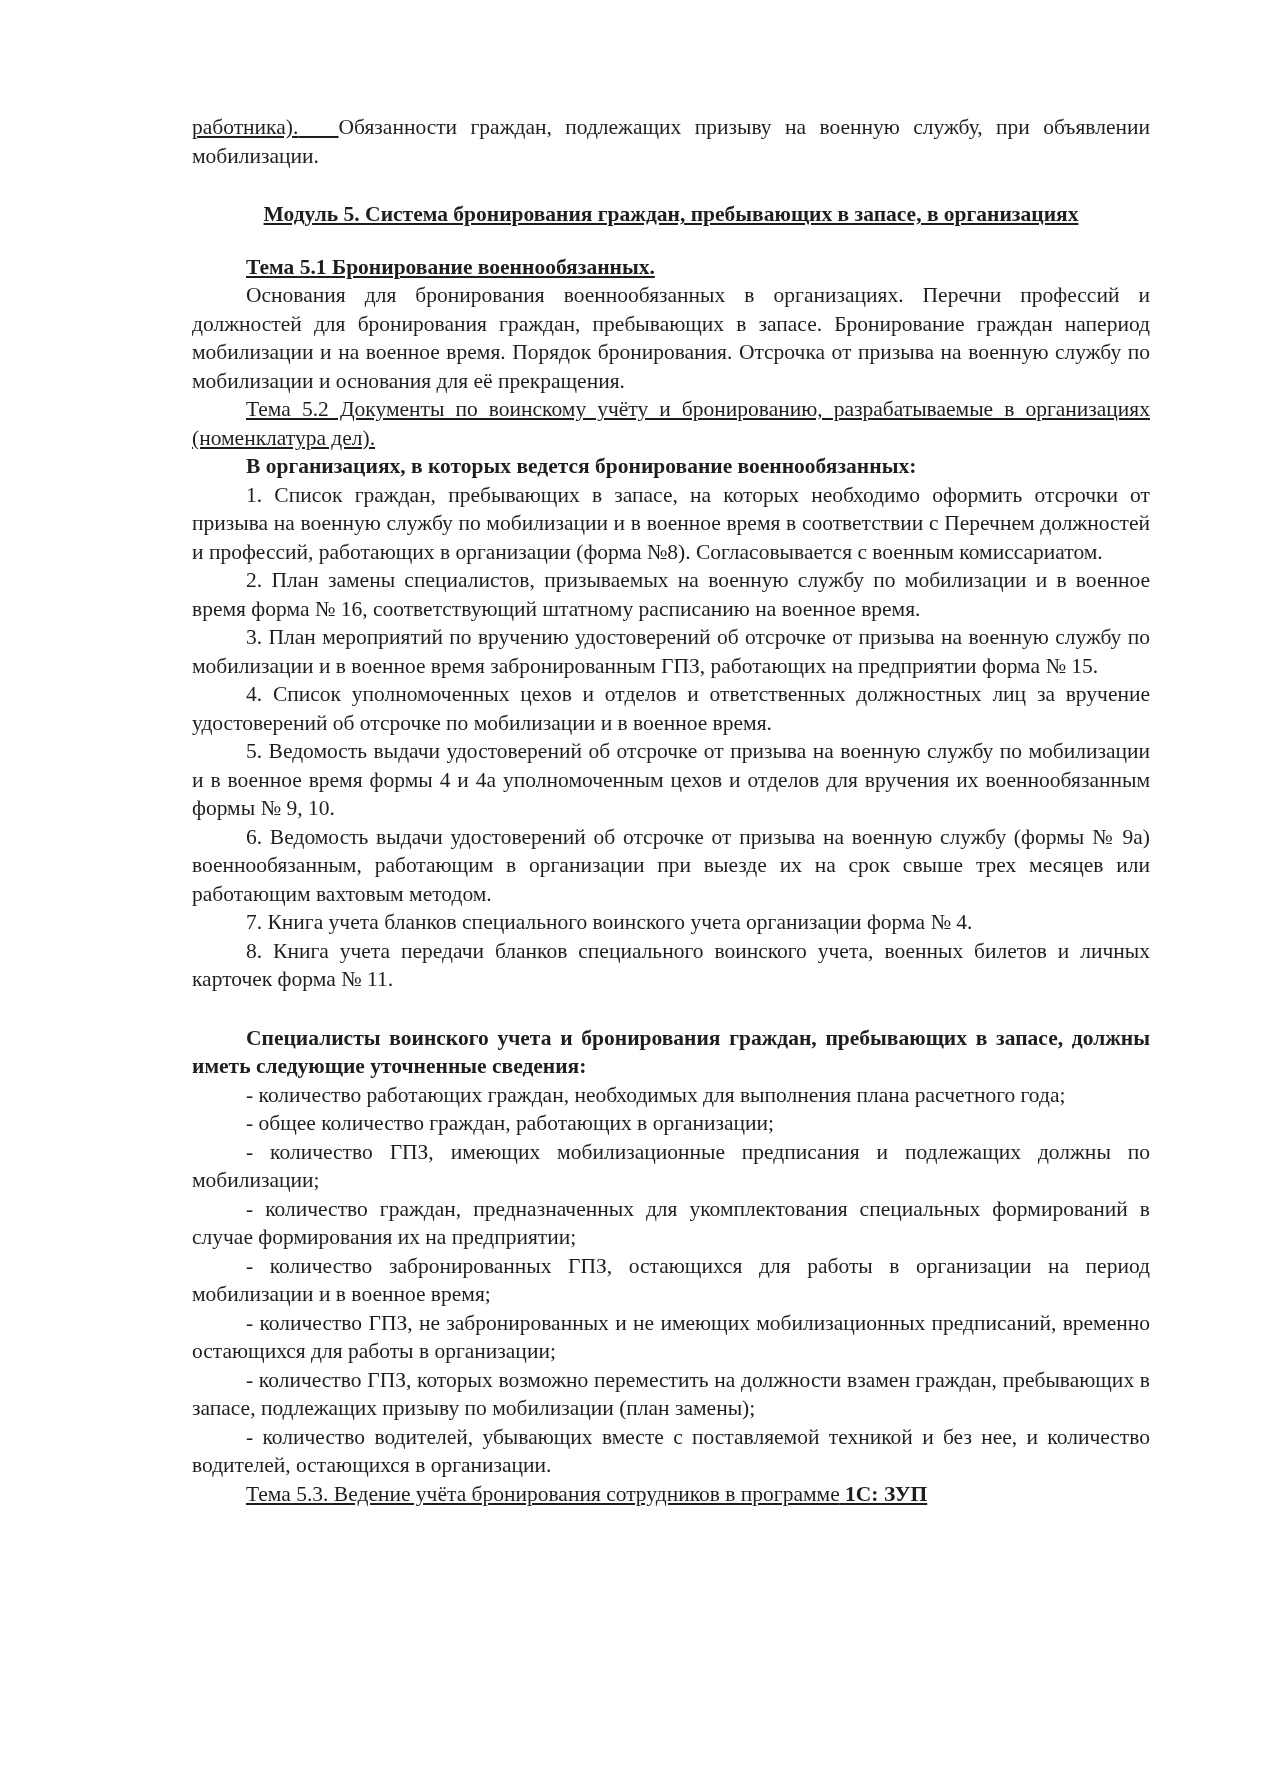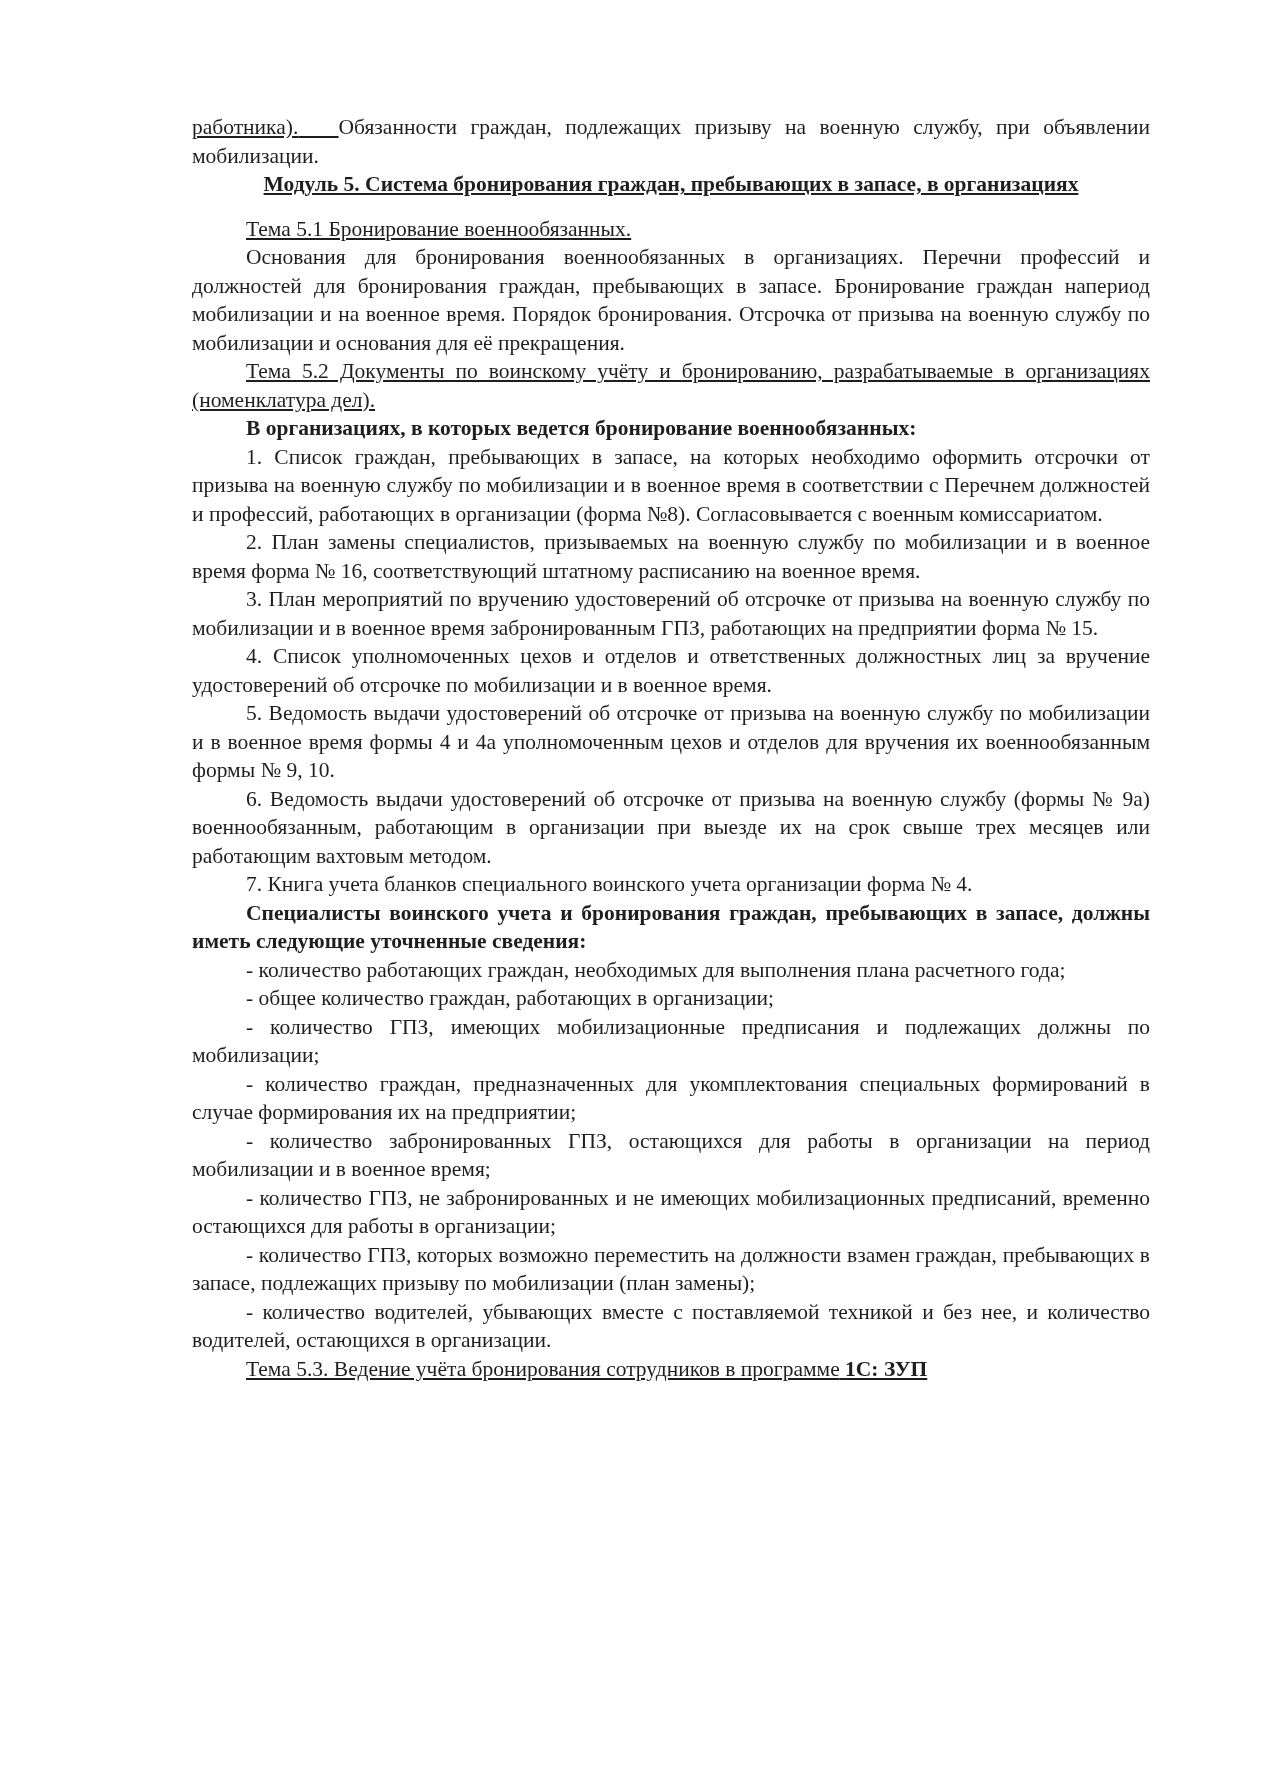--- a/index.html
+++ b/index.html
@@ -7,22 +7,22 @@
   .page {
     position: absolute; left: 192px; top: 113px; width: 958px;
     font-family: "Liberation Serif", serif; font-size: 21.5px; line-height: 28.5px;
     color: #1e1e1e; text-align: justify;
   }
   p { margin: 0; }
   .ind { text-indent: 54px; }
   .u { text-decoration: underline; }
   .b { font-weight: bold; }
   .center { text-align: center; }
-  .gap-l { }
-  .gap-m { margin-top: 16px; }
+  .gap-l { margin-top: 30px; }
+  .gap-m { margin-top: 24px; font-weight: bold; }
 </style>
 </head>
 <body>
 
 <div class="page">
   <p><span class="u">работника).</span><span class="u">&nbsp;&nbsp;&nbsp;</span><span>Обязанности граждан, подлежащих призыву на военную службу, при объявлении мобилизации.</span></p>
 
   <p class="center b u gap-l">Модуль 5. Система бронирования граждан, пребывающих в запасе, в организациях</p>
 
   <p class="ind gap-m"><span class="u">Тема 5.1 Бронирование военнообязанных.</span></p>
@@ -31,20 +31,21 @@
   <p class="ind u">Тема 5.2 Документы по воинскому учёту и бронированию, разрабатываемые в организациях (номенклатура дел).</p>
   <p class="ind b">В организациях, в которых ведется бронирование военнообязанных:</p>
   <div>
     <p class="ind">1. Список граждан, пребывающих в запасе, на которых необходимо оформить отсрочки от призыва на военную службу по мобилизации и в военное время в соответствии с Перечнем должностей и профессий, работающих в организации (форма №8). Согласовывается с военным комиссариатом.</p>
     <p class="ind">2. План замены специалистов, призываемых на военную службу по мобилизации и в военное время форма № 16, соответствующий штатному расписанию на военное время.</p>
     <p class="ind">3. План мероприятий по вручению удостоверений об отсрочке от призыва на военную службу по мобилизации и в военное время забронированным ГПЗ, работающих на предприятии форма № 15.</p>
     <p class="ind">4. Список уполномоченных цехов и отделов и ответственных должностных лиц за вручение удостоверений об отсрочке по мобилизации и в военное время.</p>
     <p class="ind">5. Ведомость выдачи удостоверений об отсрочке от призыва на военную службу по мобилизации и в военное время формы 4 и 4а уполномоченным цехов и отделов для вручения их военнообязанным формы № 9, 10.</p>
     <p class="ind">6. Ведомость выдачи удостоверений об отсрочке от призыва на военную службу (формы № 9а) военнообязанным, работающим в организации при выезде их на срок свыше трех месяцев или работающим вахтовым методом.</p>
     <p class="ind">7. Книга учета бланков специального воинского учета организации форма № 4.</p>
+    <p class="ind">8. Книга учета передачи бланков специального воинского учета, военных билетов и личных карточек форма № 11.</p>
   </div>
 
   <p class="ind b gap-l">Специалисты воинского учета и бронирования граждан, пребывающих в запасе, должны иметь следующие уточненные сведения:</p>
   <div>
     <p class="ind">- количество работающих граждан, необходимых для выполнения плана расчетного года;</p>
     <p class="ind">- общее количество граждан, работающих в организации;</p>
     <p class="ind">- количество ГПЗ, имеющих мобилизационные предписания и подлежащих должны по мобилизации;</p>
     <p class="ind">- количество граждан, предназначенных для укомплектования специальных формирований в случае формирования их на предприятии;</p>
     <p class="ind">- количество забронированных ГПЗ, остающихся для работы в организации на период мобилизации и в военное время;</p>
     <p class="ind">- количество ГПЗ, не забронированных и не имеющих мобилизационных предписаний, временно остающихся для работы в организации;</p>

